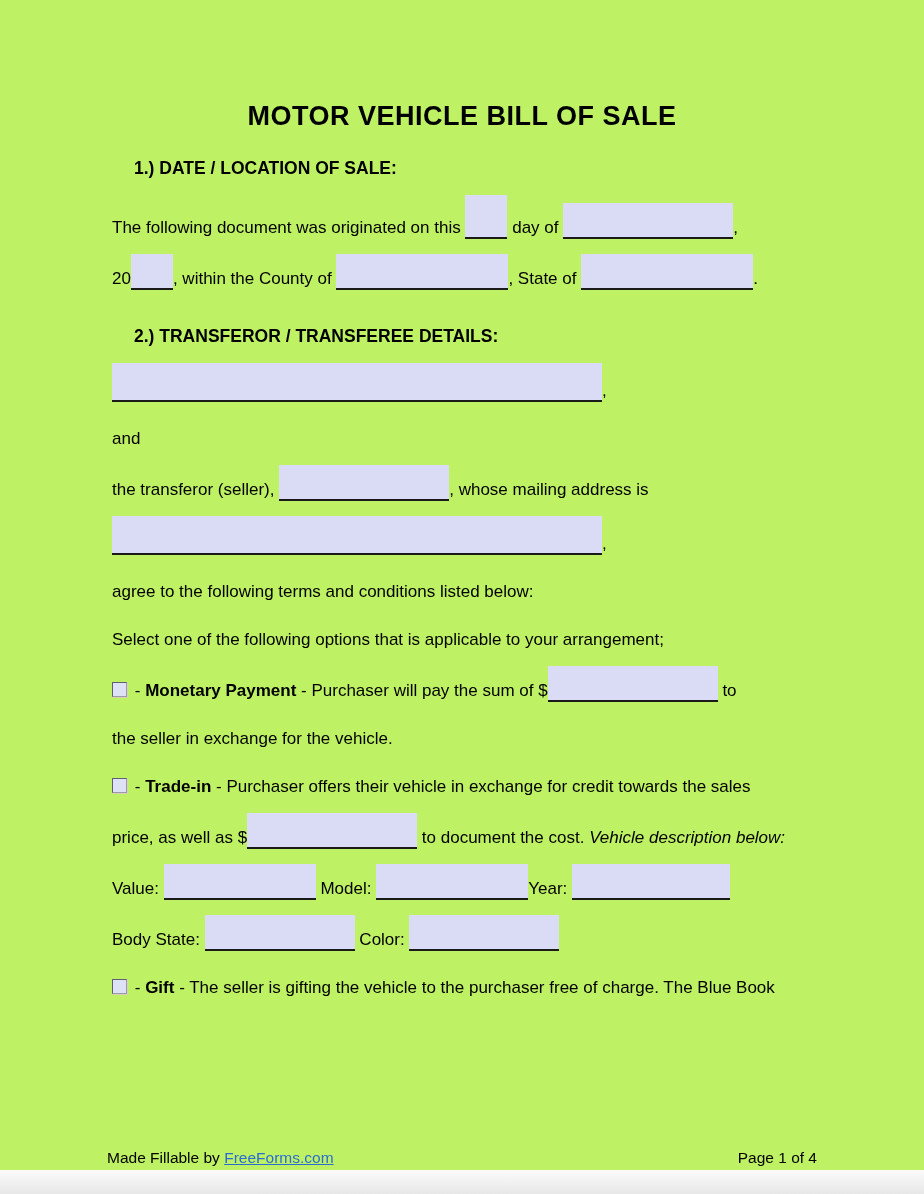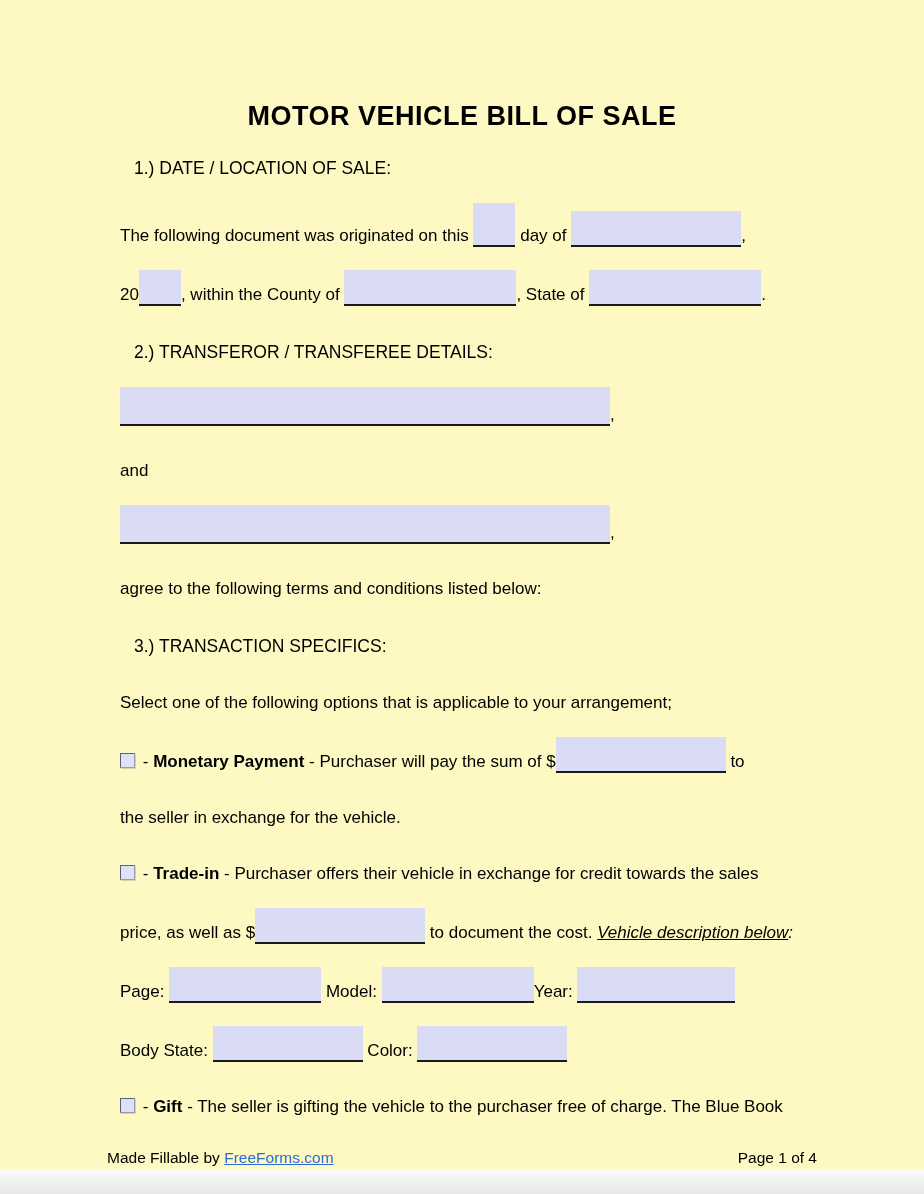--- a/index.html
+++ b/index.html
@@ -1,41 +1,41 @@
 <!DOCTYPE html>
 <html><head>
 <meta charset="utf-8">
 <style>
   html,body{margin:0;padding:0;background:#ffffff;}
   .page{
     position:relative;
     width:924px;height:1194px;
-    background:#fef9c3;
+    background:#bef264;
     font-family:"Liberation Sans","DejaVu Sans",sans-serif;
     color:#000;
     overflow:hidden;
   }
   .page-edge{
     position:absolute;left:0;right:0;bottom:0;height:24px;
     background:linear-gradient(#fbfbfb,#e7e7e7);
   }
   .title{
     margin:0;padding-top:100px;
     text-align:center;
     font-size:27px;font-weight:bold;
     letter-spacing:0.5px;
     line-height:32px;
   }
   .content{padding:0 107px;font-size:17px;}
   .section-heading{
     margin:15px 0 0 27px;
-    font-size:17.5px;font-weight:normal;
+    font-size:17.5px;font-weight:bold;
     line-height:43px;
   }
-  p.line{margin:13px;line-height:43px;}
+  p.line{margin:5px;line-height:43px;}
   .field{
     display:inline-block;
     background:#dadcf5;
     border-bottom:2px solid #1a1a1a;
     height:34px;
     vertical-align:-6px;
   }
   .f-day{width:42px;height:42px;}
   .f-month{width:170px;}
   .f-yr{width:42px;}
@@ -55,21 +55,21 @@
     display:inline-block;
     width:13px;height:13px;
     background:#dde2f6;
     border:1px solid #9a9aa8;
     border-top-color:#5f5f72;
     border-left-color:#5f5f72;
     box-shadow:1px 1px 0 #d8d2b8;
     vertical-align:-1px;
     margin-right:3px;
   }
-  .italic-underline{font-style:italic;text-decoration:underline;}
+  .italic-underline{font-style:italic;}
   .italic{font-style:italic;}
   .footer{
     position:absolute;left:107px;right:107px;bottom:26px;
     font-size:15.5px;line-height:20px;
     display:flex;justify-content:space-between;align-items:baseline;
   }
   .footer a{color:#2b6cd4;text-decoration:underline;cursor:pointer;}
 </style>
 </head>
 <body>
@@ -92,25 +92,28 @@
       <span class="field f-county"></span><span>, State of</span>
       <span class="field f-state"></span><span>.</span>
     </p>
 
     <h2 class="section-heading">2.) TRANSFEROR / TRANSFEREE DETAILS:</h2>
     <p class="line">
       <span class="field f-address"></span><span>,</span>
     </p>
     <p class="line">and</p>
     <p class="line">
+      <span>the transferor (seller),</span>
+      <span class="field f-name"></span><span>, whose mailing address is</span>
+    </p>
+    <p class="line">
       <span class="field f-address"></span><span>,</span>
     </p>
     <p class="line">agree to the following terms and conditions listed below:</p>
 
-    <h2 class="section-heading">3.) TRANSACTION SPECIFICS:</h2>
     <p class="line">Select one of the following options that is applicable to your arrangement;</p>
 
     <p class="line">
       <span class="checkbox"></span>
       <span>-</span>
       <b>Monetary Payment</b>
       <span>- Purchaser will pay the sum of $</span><span class="field f-sum"></span>
       <span>to</span>
     </p>
     <p class="line">the seller in exchange for the vehicle.</p>
@@ -120,21 +123,21 @@
       <span>-</span>
       <b>Trade-in</b>
       <span>- Purchaser offers their vehicle in exchange for credit towards the sales</span>
     </p>
     <p class="line">
       <span>price, as well as $</span><span class="field f-sum"></span>
       <span>to document the cost.</span>
       <span class="italic-underline">Vehicle description below</span><span class="italic">:</span>
     </p>
     <p class="line">
-      <span>Page:</span>
+      <span>Value:</span>
       <span class="field f-make"></span>
       <span>Model:</span>
       <span class="field f-model"></span><span>Year:</span>
       <span class="field f-year"></span>
     </p>
     <p class="line">
       <span>Body State:</span>
       <span class="field f-body"></span>
       <span>Color:</span>
       <span class="field f-color"></span>

